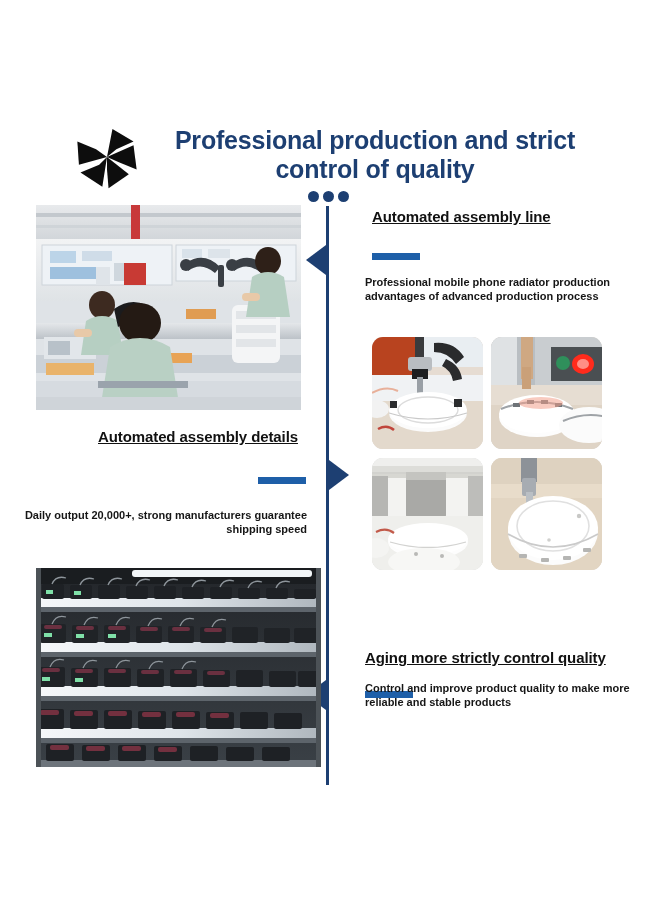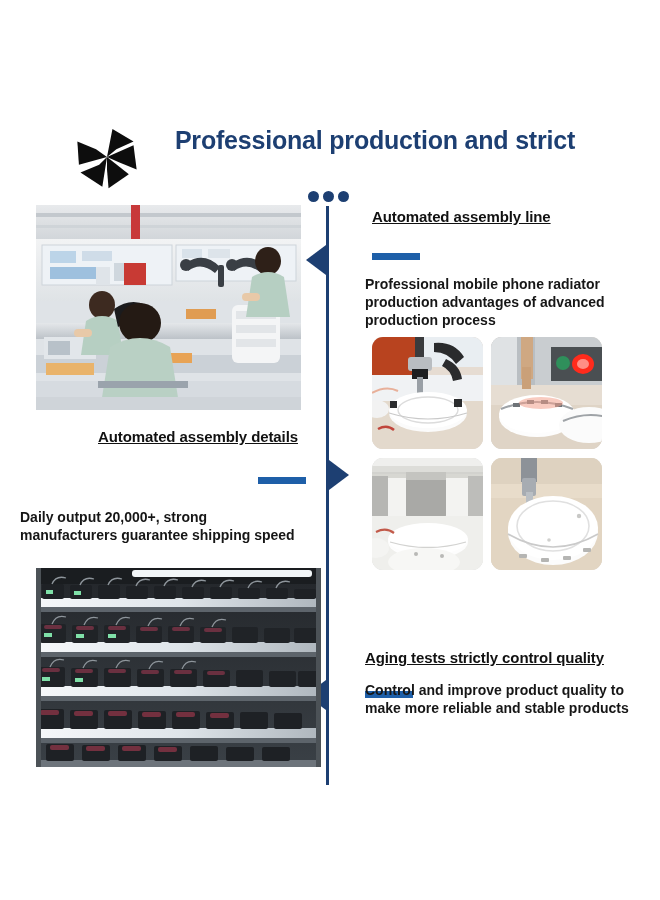--- a/index.html
+++ b/index.html
@@ -74,33 +74,33 @@
 
   
   .head {
     position:absolute;
     font-size:15px; font-weight:bold; color:#111111;
     letter-spacing:-0.1px; white-space:nowrap;text-decoration:underline;
   }
   .bar { position:absolute; height:7px; background:#1e5fa8; }
   .body-text {
     position:absolute;
-    font-size:14px; font-weight:bold; color:#161616;
+    font-size:11px; font-weight:bold; color:#161616;
     line-height:1.30;
   }
 
   
   .h1 { left:372px; top:208px; }
   .bar1 { left:372px; top:253px; width:48px; }
   .p1 { left:365px; top:275px; width:262px; }
 
   
   .h2 { left:58px;  top:428px;margin-left:40px; }
   .bar2 { left:258px; top:477px; width:48px; }
-  .p2 { left:20px;  top:508px; width:287px; }
+  .p2 { left:20px;  top:508px; width:287px; text-align:right; }
 
   
   .h3 { left:365px; top:649px; }
   .bar3 { left:365px; top:691px; width:48px; }
   .p3 { left:365px; top:681px; width:275px; }
 </style>
 </head>
 <body>
 
 <div class="page">
@@ -114,20 +114,21 @@
           <path d="M50 50 L84 35 L88 66 L66 57 Z"></path>
           <path d="M50 50 L78 72 L52 90 L50 66 Z"></path>
           <path d="M50 50 L44 88 L16 70 L40 60 Z"></path>
           <path d="M50 50 L14 60 L12 30 L36 40 Z"></path>
         </g>
       </svg>
     </div>
 
     <div class="title">
       <span>Professional production and strict</span><br>
+      <span>control of quality</span>
     </div>
   </div>
 
   <div class="dots">
     <span class="dot d1"></span>
     <span class="dot d2"></span>
     <span class="dot d3"></span>
   </div>
   <div class="timeline-line"></div>
 
@@ -483,17 +484,17 @@
           <rect x="86" y="178" width="19" height="5" rx="2"></rect>
             <rect x="122" y="179" width="19" height="5" rx="2"></rect>
         </g>
       </g>
 
       <rect x="0" y="0" width="5" height="199" fill="#4c5257"></rect>
       <rect x="280" y="0" width="5" height="199" fill="#4c5257"></rect>
     </svg>
   </div>
 
-  <div class="head h3">Aging tests strictly control quality</div>
+  <div class="head h3">Aging more strictly control quality</div>
   <div class="bar bar3"></div>
   <div class="body-text p3">Control and improve product quality to make more reliable and stable products</div>
 
 </div>
 
 </body></html>

